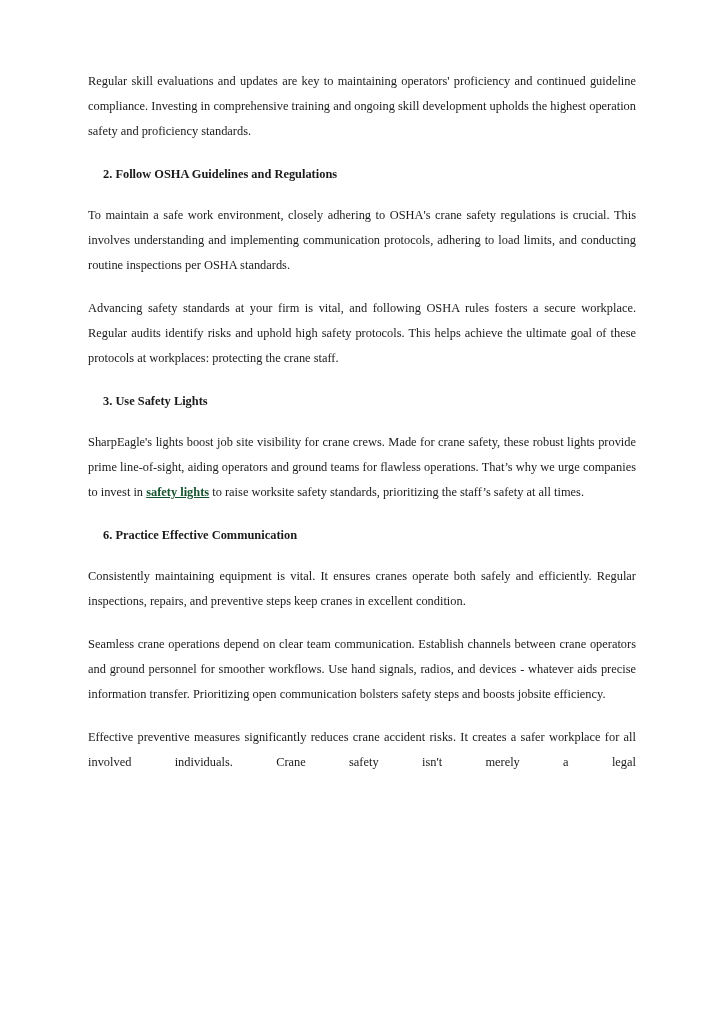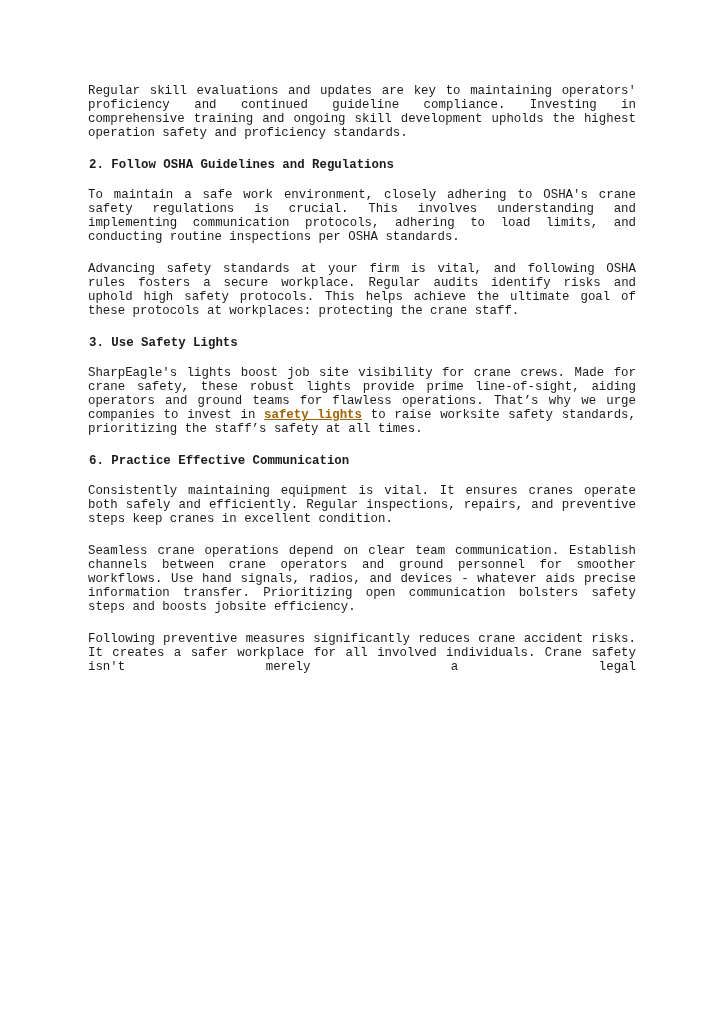--- a/index.html
+++ b/index.html
@@ -1,34 +1,34 @@
 <!DOCTYPE html>
 <html><head>
 <meta charset="utf-8">
 <style>
   html, body { margin: 0; padding: 0; background: #ffffff; }
   body { width: 725px; height: 1024px; overflow: hidden; position: relative; }
   .page {
-    position: absolute; left: 88px; top: 84px; width: 548px;
-    font-family: Liberation Mono, monospace;
+    position: absolute; left: 88px; top: 69px; width: 548px;
+    font-family: Liberation Serif, serif;
     font-size: 12.4px; color: #1a1a1a;
-    line-height: 14px;
+    line-height: 25px;
   }
   .para { margin: 0 0 18px 0; text-align: justify; }
-  .heading { margin: 0 0 16px 1px; font-weight: bold; font-size: 12.4px; }
-  .link { color: #a16207; font-weight: bold; text-decoration: underline; }
+  .heading { margin: 0 0 16px 15px; font-weight: bold; font-size: 12.4px; }
+  .link { color: #14532d; font-weight: bold; text-decoration: underline; }
   .last { text-align-last: justify; }
 </style>
 </head>
 <body>
 
 <div class="page">
   <p class="para">Regular skill evaluations and updates are key to maintaining operators' proficiency and continued guideline compliance. Investing in comprehensive training and ongoing skill development upholds the highest operation safety and proficiency standards.</p>
   <p class="heading">2. Follow OSHA Guidelines and Regulations</p>
   <p class="para">To maintain a safe work environment, closely adhering to OSHA's crane safety regulations is crucial. This involves understanding and implementing communication protocols, adhering to load limits, and conducting routine inspections per OSHA standards.</p>
   <p class="para">Advancing safety standards at your firm is vital, and following OSHA rules fosters a secure workplace. Regular audits identify risks and uphold high safety protocols. This helps achieve the ultimate goal of these protocols at workplaces: protecting the crane staff.</p>
   <p class="heading">3. Use Safety Lights</p>
   <p class="para"><span>SharpEagle's lights boost job site visibility for crane crews. Made for crane safety, these robust lights provide prime line-of-sight, aiding operators and ground teams for flawless operations. That’s why we urge companies to invest in </span><a class="link" href="#">safety lights</a><span> to raise worksite safety standards, prioritizing the staff’s safety at all times.</span></p>
   <p class="heading">6. Practice Effective Communication</p>
   <p class="para">Consistently maintaining equipment is vital. It ensures cranes operate both safely and efficiently. Regular inspections, repairs, and preventive steps keep cranes in excellent condition.</p>
   <p class="para">Seamless crane operations depend on clear team communication. Establish channels between crane operators and ground personnel for smoother workflows. Use hand signals, radios, and devices - whatever aids precise information transfer. Prioritizing open communication bolsters safety steps and boosts jobsite efficiency.</p>
-  <p class="para last">Following preventive measures significantly reduces crane accident risks. It creates a safer workplace for all involved individuals. Crane safety isn't merely a legal</p>
+  <p class="para last">Effective preventive measures significantly reduces crane accident risks. It creates a safer workplace for all involved individuals. Crane safety isn't merely a legal</p>
 </div>
 
 </body></html>

